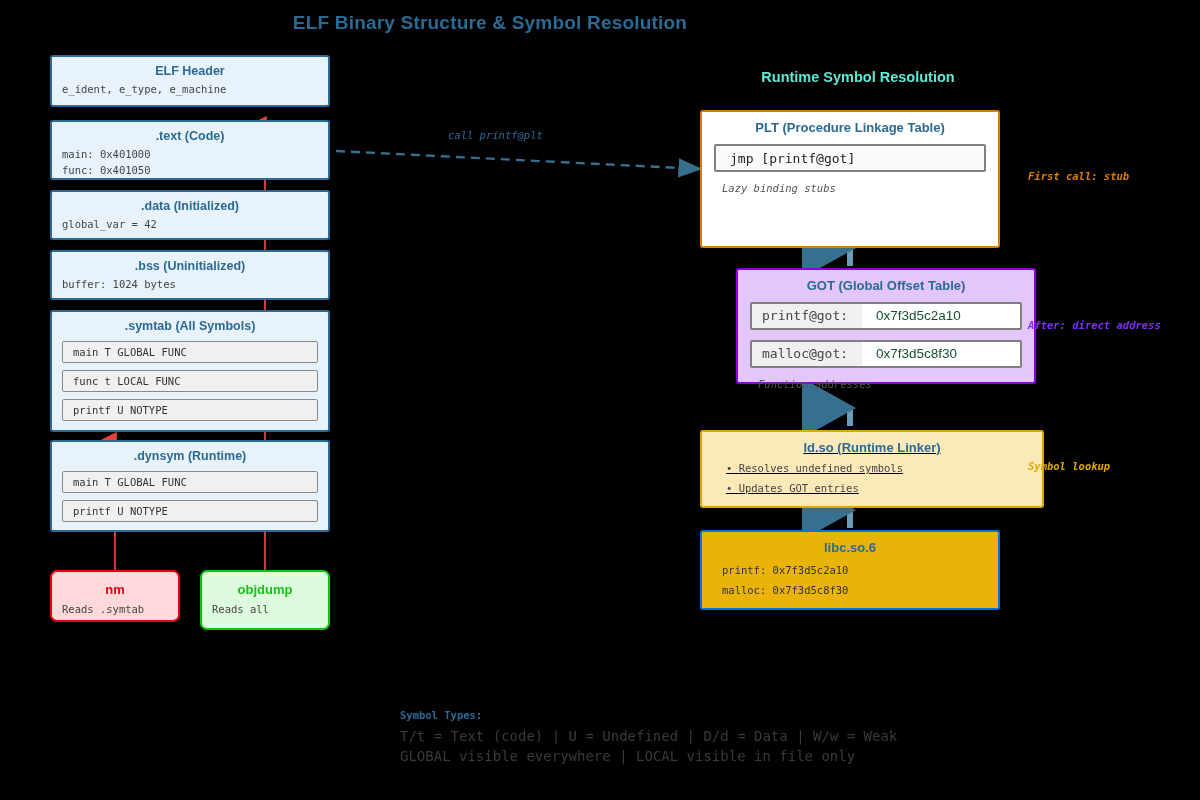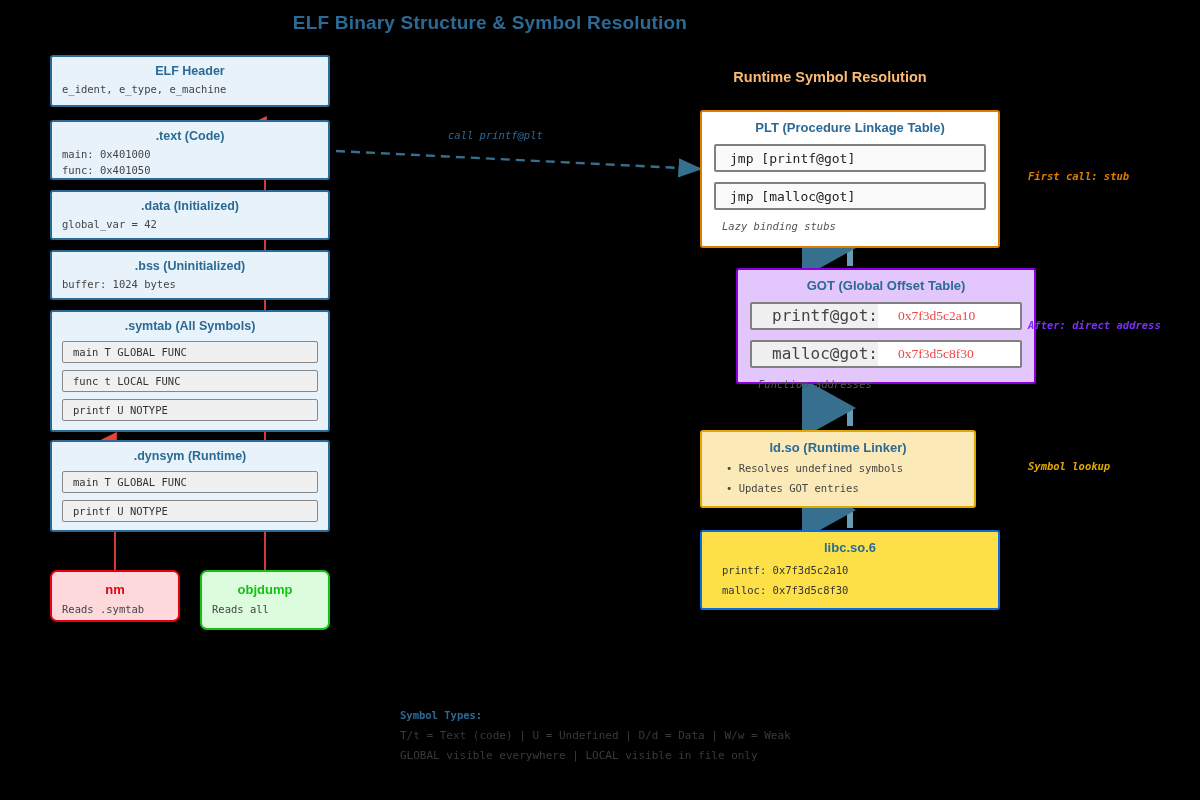--- a/index.html
+++ b/index.html
@@ -15,24 +15,24 @@
 
   
   .main-title {
     left: 0; top: 12px; width: 980px;
     text-align: center;
     font-size: 19px; font-weight: bold;
     color: #2b6a94;
     letter-spacing: .2px;
   }
   .sub-title {
-    left: 680px; top: 69px; width: 300px;
+    left: 708px; top: 69px; width: 300px;
     text-align: center;
     font-size: 14.5px; font-weight: bold;
-    color: #fdba74;
+    color: #5eead4;
   }
 
   
   .sec {
     background: #e8f2fa;
     border: 2px solid #2b6a94;
     border-radius: 3px;
   }
   .sec-title {
     text-align: center;
@@ -96,21 +96,21 @@
   .panel-note {
     font-family: "DejaVu Sans Mono", monospace;
     font-style: italic;
     font-size: 10.5px;
     color: #555555;
     padding-left: 20px;
   }
   .panel-plt  { background: #ffffff; border: 2px solid #e07b00; }
   .panel-got  { background: #e3c6fb; border: 2.5px solid #8a00e0; }
   .panel-ld   { background: #fbe9b7; border: 2.5px solid #e0a800; }
-  .panel-libc { background: #fde047; border: 2.5px solid #0b6fe0; }
+  .panel-libc { background: #eab308; border: 2.5px solid #0b6fe0; }
 
   .plt-row {
     background: #fafafa;
     border: 2px solid #808080;
     border-radius: 2px;
     height: 28px;
     line-height: 25px;
     font-family: "DejaVu Sans Mono", monospace;
     font-size: 13px;
     color: #222222;
@@ -124,33 +124,33 @@
     border: 2px solid #808080;
     border-radius: 2px;
     height: 28px;
     margin: 0 12px 10px 12px;
     overflow: hidden;
   }
   .got-key {
     flex: 0 0 110px;
     background: #f0f0f0;
     font-family: "DejaVu Sans Mono", monospace;
-    font-size: 16px;
+    font-size: 13px;
     color: #444444;
     line-height: 24px;
-    padding-left: 20px;
+    padding-left: 10px;
   }
   .got-val {
     flex: 1 1 auto;
     background: #ffffff;
-    font-family: Liberation Serif, serif;
+    font-family: Liberation Sans, sans-serif;
     font-size: 13.5px;
-    color: #ef4444;
+    color: #14532d;
     line-height: 24px;
-    padding-left: 20px;
+    padding-left: 14px;
   }
 
   .bullets {
     font-family: "DejaVu Sans Mono", monospace;
     font-size: 10.5px;
     color: #444444;
     line-height: 20px;
     padding-left: 24px;
     padding-top: 3px;
   }
@@ -183,21 +183,21 @@
   }
 
   
   .legend-title {
     font-size: 10.5px; font-weight: bold;
     color: #2b6a94;
     font-family: "DejaVu Sans Mono", monospace;
   }
   .legend-line {
     font-family: "DejaVu Sans Mono", monospace;
-    font-size: 11px;
+    font-size: 14px;
     color: #3a3a3a;
     line-height: 20px;
     white-space: pre;
   }
 
   svg.overlay { position: absolute; left: 0; top: 0; width: 1200px; height: 800px; pointer-events: none; }
 </style>
 </head>
 <body>
 
@@ -277,41 +277,40 @@
     <div class="tname">objdump</div>
     <div class="tdesc">Reads all</div>
   </div>
 
   <div class="abs arrow-label" style="left:448px; top:129px;">call printf@plt</div>
 
   <div class="abs panel panel-plt" style="left:700px; top:110px; width:300px; height:138px;">
     <div class="panel-title">PLT (Procedure Linkage Table)</div>
     <div style="padding-top:9px;">
       <div class="plt-row">jmp [printf@got]</div>
-      <div class="plt-row">jmp [malloc@got]</div>
     </div>
     <div class="panel-note">Lazy binding stubs</div>
   </div>
 
   <div class="abs panel panel-got" style="left:736px; top:268px; width:300px; height:116px;">
     <div class="panel-title">GOT (Global Offset Table)</div>
     <div style="padding-top:9px;">
       <div class="got-row">
         <div class="got-key">printf@got:</div>
         <div class="got-val">0x7f3d5c2a10</div>
       </div>
       <div class="got-row">
         <div class="got-key">malloc@got:</div>
         <div class="got-val">0x7f3d5c8f30</div>
       </div>
     </div>
     <div class="panel-note">Function addresses</div>
   </div>
 
-  <div class="abs panel panel-ld" style="left:700px; top:430px; width:276px; height:78px;">
+  <div class="abs panel panel-ld" style="left:700px; top:430px; width:344px; height:78px;text-decoration:underline;">
     <div class="panel-title">ld.so (Runtime Linker)</div>
     <ul class="bullets">
       <li>Resolves undefined symbols</li>
       <li>Updates GOT entries</li>
     </ul>
   </div>
 
   <div class="abs panel panel-libc" style="left:700px; top:530px; width:300px; height:80px;">
     <div class="panel-title">libc.so.6</div>
     <div class="libc-body">printf: 0x7f3d5c2a10

